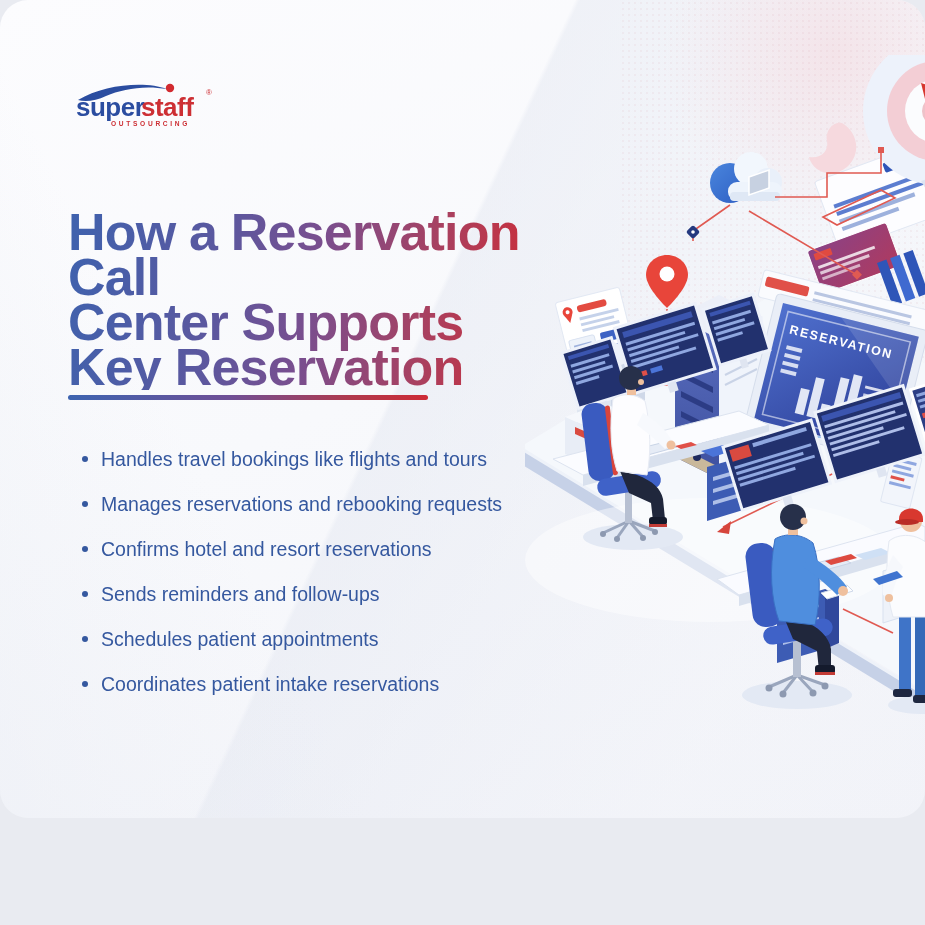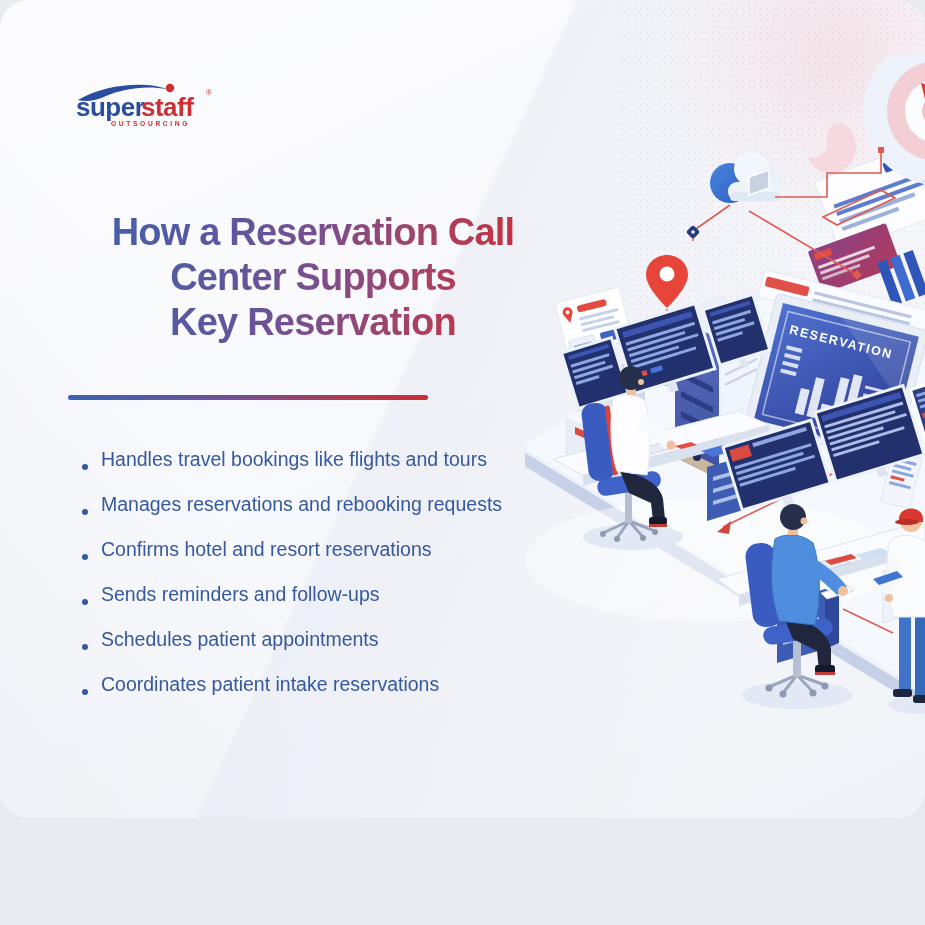--- a/index.html
+++ b/index.html
@@ -9,27 +9,27 @@
   .shade1{position:absolute;inset:0;pointer-events:none;
           background:linear-gradient(115deg,rgba(226,230,240,0) 44%,rgba(226,230,240,.45) 44.4%,rgba(232,236,244,.12) 80%);}
   .shade2{position:absolute;inset:0;pointer-events:none;
           background:linear-gradient(64deg,rgba(228,232,241,.35) 0%,rgba(228,232,241,0) 28%);}
   .glow{position:absolute;right:-90px;top:-110px;width:360px;height:330px;border-radius:50%;
         background:radial-gradient(circle,rgba(244,214,220,.55) 0%,rgba(244,214,220,0) 70%);}
   .dots{position:absolute;left:620px;top:0;width:305px;height:430px;pointer-events:none;opacity:.55;
         background-image:radial-gradient(rgba(198,120,132,.14) 1px,transparent 1.3px);background-size:6px 6px;}
   .logo{position:absolute;left:70px;top:80px;width:148px;height:50px;}
   .title{position:absolute;left:68px;top:210px;width:490px;margin:0;
-         font-size:38px;line-height:45px;font-weight:700;letter-spacing:-.8px;
+         font-size:52px;line-height:45px;font-weight:700;letter-spacing:-.8px;
          background:linear-gradient(100deg,#3e62ae 0%,#5d579e 32%,#7a4e8e 50%,#a84161 72%,#cc2d38 92%);
-         -webkit-background-clip:text;background-clip:text;color:transparent;text-align:center;}
+         -webkit-background-clip:text;background-clip:text;color:transparent;}
   .divider{position:absolute;left:68px;top:395px;width:360px;height:5px;border-radius:3px;
            background:linear-gradient(90deg,#3c63b0 0%,#6f4f96 45%,#b03a4e 78%,#ce2b36 100%);}
   .bullets{position:absolute;left:68px;top:449px;width:480px;margin:0;padding:0;list-style:none;}
-  .bullets li{display:flex;align-items:flex-end;margin-bottom:24px;color:#35589f;font-size:19.5px;line-height:21px;}
+  .bullets li{display:flex;align-items:flex-start;margin-bottom:24px;color:#35589f;font-size:19.5px;line-height:21px;}
   .bullets .dot{flex:0 0 6px;width:6px;height:6px;border-radius:50%;background:#35589f;margin:7px 13px 0 14px;}
   .illo{position:absolute;left:525px;top:55px;width:400px;height:700px;}
   .illo svg{display:block;width:100%;height:100%;}
 </style>
 </head>
 <body>
 
 <div class="canvas">
   <div class="shade1"></div>
   <div class="shade2"></div>

